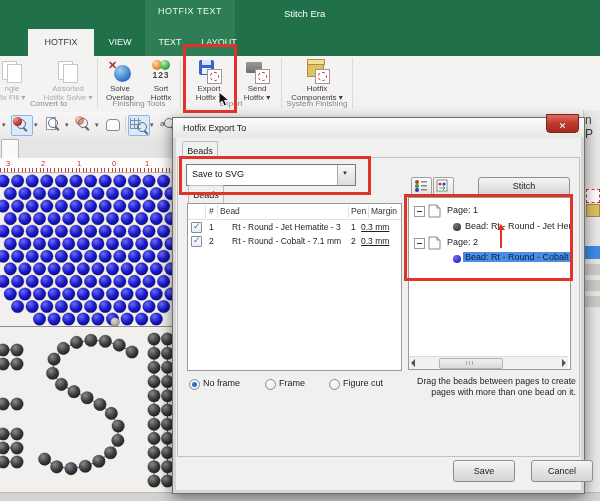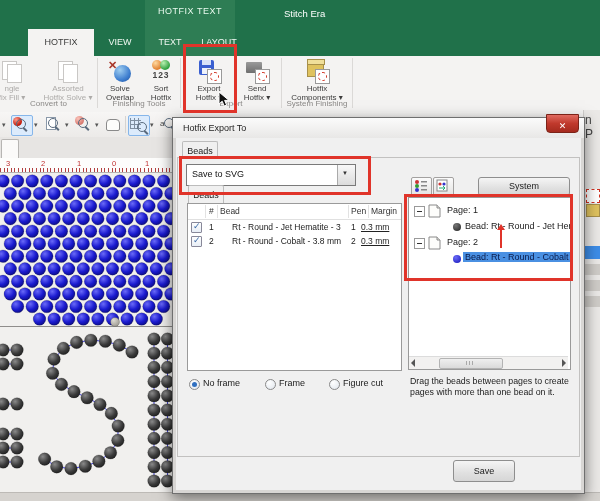--- a/index.html
+++ b/index.html
@@ -129,21 +129,21 @@
   .expander:after{content:"";position:absolute;left:2px;top:3.5px;width:5px;height:1px;background:#333;}
   .pageicon{position:absolute;width:13px;height:14px;}
   .beaddot{position:absolute;width:8px;height:8px;border-radius:50%;}
   .tr-sel{background:#4a90e2;color:#0b1b4a;padding:0 2px;}
   #tree-scroll{position:absolute;left:0;bottom:0;width:159px;height:12px;background:#f2f1f0;border-top:1px solid #dcdcdc;}
   .sc-ar{position:absolute;top:2px;width:0;height:0;border:4px solid transparent;}
   #sc-thumb{position:absolute;left:30px;top:1px;width:62px;height:9px;background:linear-gradient(#efefef,#dadada);border:1px solid #b3b3b3;border-radius:2px;}
   #sc-thumb:after{content:"";position:absolute;left:26px;top:2px;width:8px;height:4px;
         background:repeating-linear-gradient(90deg,#a9a9a9 0 1px,transparent 1px 3px);}
 
-  #hint-text{left:237px;top:258px;width:166px;font-size:8.8px;line-height:11px;color:#222;}
+  #hint-text{left:237px;top:258px;width:166px;font-size:8.8px;line-height:11px;color:#222;text-align:right;}
 
   
   .redbox{border:3px solid #e0342a;z-index:20;pointer-events:none;}
   #red-arrow-line{width:2px;height:19px;background:#e0342a;z-index:21;}
   #red-arrow-head{width:0;height:0;border:4px solid transparent;border-bottom:6px solid #e0342a;z-index:21;}
 
   
   #cursor{z-index:30;pointer-events:none;}
 </style>
 </head>
@@ -578,21 +578,21 @@
       <div class="t-row" style="top:16px;">
         <span class="cbx"></span>
         <span class="t-num">1</span>
         <span class="t-bead">Rt - Round - Jet Hematite - 3</span>
         <span class="t-pen">1</span>
         <span class="t-margin">0.3 mm</span>
       </div>
       <div class="t-row" style="top:30px;">
         <span class="cbx"></span>
         <span class="t-num">2</span>
-        <span class="t-bead">Rt - Round - Cobalt - 3.8 mm</span>
+        <span class="t-bead">Rt - Round - Cobalt - 7.1 mm</span>
         <span class="t-pen">2</span>
         <span class="t-margin">0.3 mm</span>
       </div>
     </div>
 
     <div class="abs radio-row" style="left:16px;top:260px;">
       <span class="rdo on"></span>
       <span class="rlab">No frame</span>
     </div>
     <div class="abs radio-row" style="left:92px;top:260px;">
@@ -615,21 +615,21 @@
       </svg>
     </div>
     <div class="abs mini-btn" style="left:260px;top:59px;">
       <svg width="17" height="16">
         <rect x="3" y="2" width="10" height="11" fill="#fff" stroke="#888"></rect>
         <circle cx="6" cy="6" r="1.6" fill="#c33"></circle>
           <circle cx="10" cy="6" r="1.6" fill="#33c"></circle>
         <path d="M5 10 h6 l-2 -2 m2 2 l-2 2" stroke="#2a7" fill="none"></path>
       </svg>
     </div>
-    <div class="abs win-btn" style="left:305px;top:59px;width:90px;height:17px;line-height:17px;">System</div>
+    <div class="abs win-btn" style="left:305px;top:59px;width:90px;height:17px;line-height:17px;">Stitch</div>
 
     <div class="abs" id="tree-panel">
       <div class="tr-line" style="left:0;top:6px;">
         <span class="expander" style="left:5px;top:2px;"></span>
         <svg class="pageicon" style="left:19px;top:0;" width="13" height="14">
           <path d="M1 1 h8 l3 3 v9 h-11 z" fill="#fdfdfb" stroke="#8a8a8a"></path>
             <path d="M9 1 v3 h3" fill="#e0e0dc" stroke="#8a8a8a"></path>
         </svg>
         <span style="position:absolute;left:38px;top:1px;">Page: 1</span>
       </div>
@@ -655,18 +655,19 @@
         <span id="sc-thumb"></span>
       </div>
     </div>
     <div class="abs redbox" style="left:231px;top:76px;width:163px;height:81px;"></div>
     <div class="abs" id="red-arrow-line" style="left:327px;top:111px;"></div>
     <div class="abs" id="red-arrow-head" style="left:324px;top:102px;"></div>
 
     <div class="abs" id="hint-text">Drag the beads between pages to create pages with more than one bead on it.</div>
 
     <div class="abs win-btn" style="left:280px;top:342px;width:60px;height:20px;line-height:20px;">Save</div>
+    <div class="abs win-btn" style="left:358px;top:342px;width:60px;height:20px;line-height:20px;">Cancel</div>
   </div>
 
   <svg class="abs" id="cursor" style="left:218px;top:91px;" width="14" height="18">
     <path d="M1 1 L1 13 L4.2 10.2 L6.2 15 L8.6 14 L6.6 9.4 L11 9.4 Z" fill="#111" stroke="#fff" stroke-width="1"></path>
   </svg>
 </div>
 
 </body></html>

